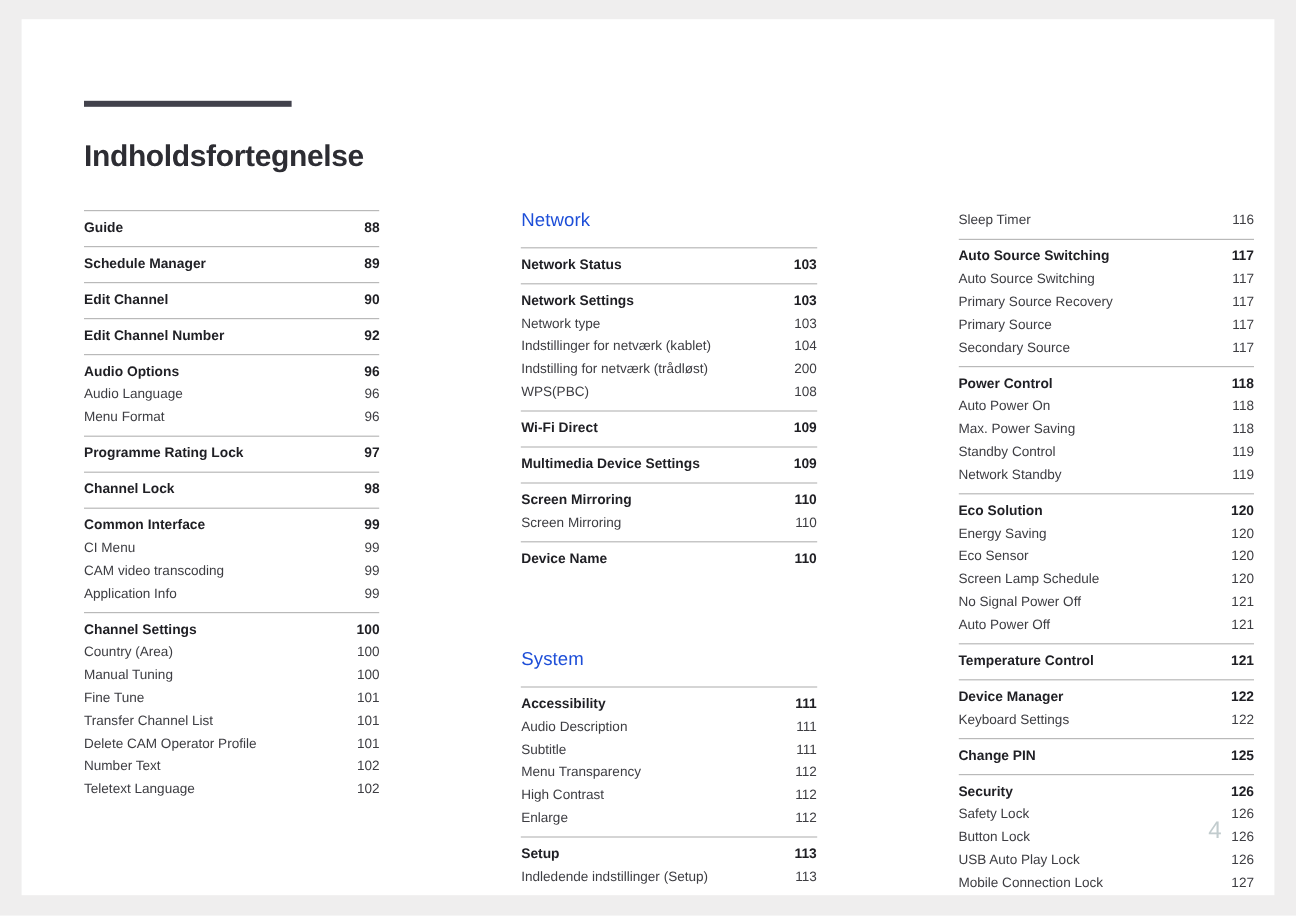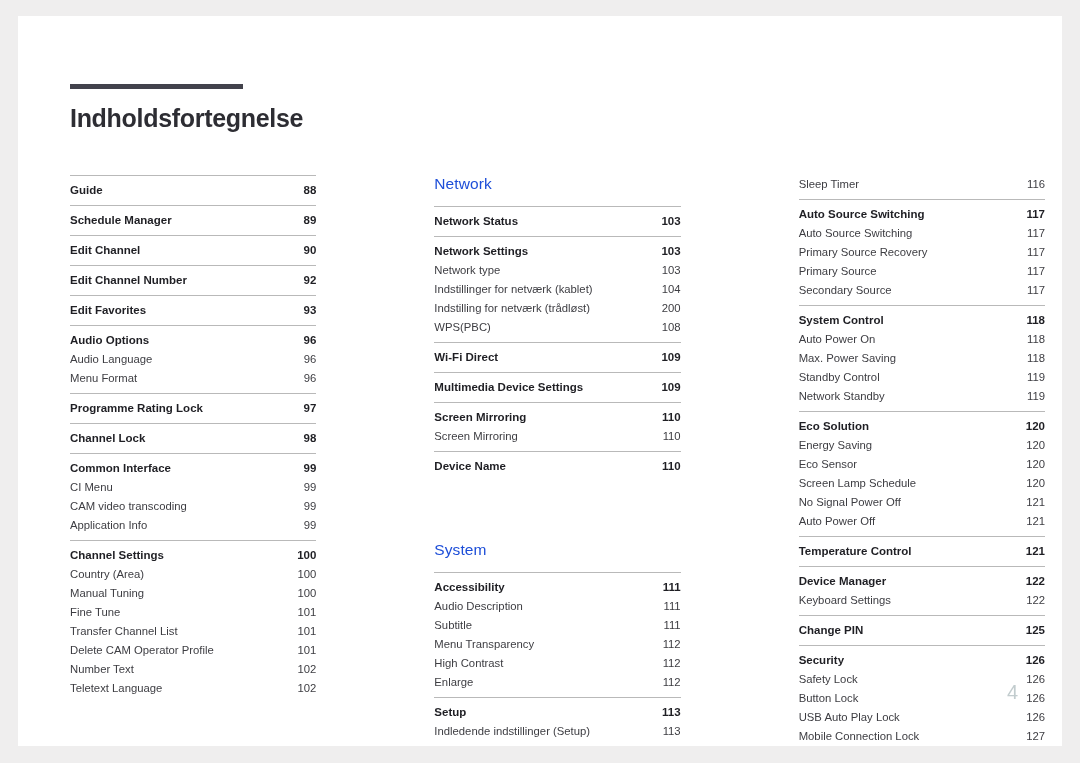--- a/index.html
+++ b/index.html
@@ -27,21 +27,21 @@
     position: absolute;
     left: 52px;
     top: 68px;
     width: 173px;
     height: 5px;
     background: #42424c;
   }
   .doc-title {
     position: absolute;
     left: 52px;
-    top: 70px;
+    top: 82px;
     font-size: 25px;
     font-weight: bold;
     letter-spacing: -0.3px;
     color: #2d2d33;
     line-height: 1.2;
     white-space: nowrap;
   }
   
   .columns {
     position: absolute;
@@ -151,26 +151,20 @@
           </div>
         </div>
         <div class="group">
           <div class="row major">
             <span class="lbl">Edit Channel Number</span>
             <span class="pg">92</span>
           </div>
         </div>
         <div class="group">
           <div class="row major">
-            <span class="lbl">Edit Favorites</span>
-            <span class="pg">93</span>
-          </div>
-        </div>
-        <div class="group">
-          <div class="row major">
             <span class="lbl">Audio Options</span>
             <span class="pg">96</span>
           </div>
           <div class="row minor">
             <span class="lbl">Audio Language</span>
             <span class="pg">96</span>
           </div>
           <div class="row minor">
             <span class="lbl">Menu Format</span>
             <span class="pg">96</span>
@@ -367,21 +361,21 @@
             <span class="lbl">Primary Source</span>
             <span class="pg">117</span>
           </div>
           <div class="row minor">
             <span class="lbl">Secondary Source</span>
             <span class="pg">117</span>
           </div>
         </div>
         <div class="group">
           <div class="row major">
-            <span class="lbl">System Control</span>
+            <span class="lbl">Power Control</span>
             <span class="pg">118</span>
           </div>
           <div class="row minor">
             <span class="lbl">Auto Power On</span>
             <span class="pg">118</span>
           </div>
           <div class="row minor">
             <span class="lbl">Max. Power Saving</span>
             <span class="pg">118</span>
           </div>

